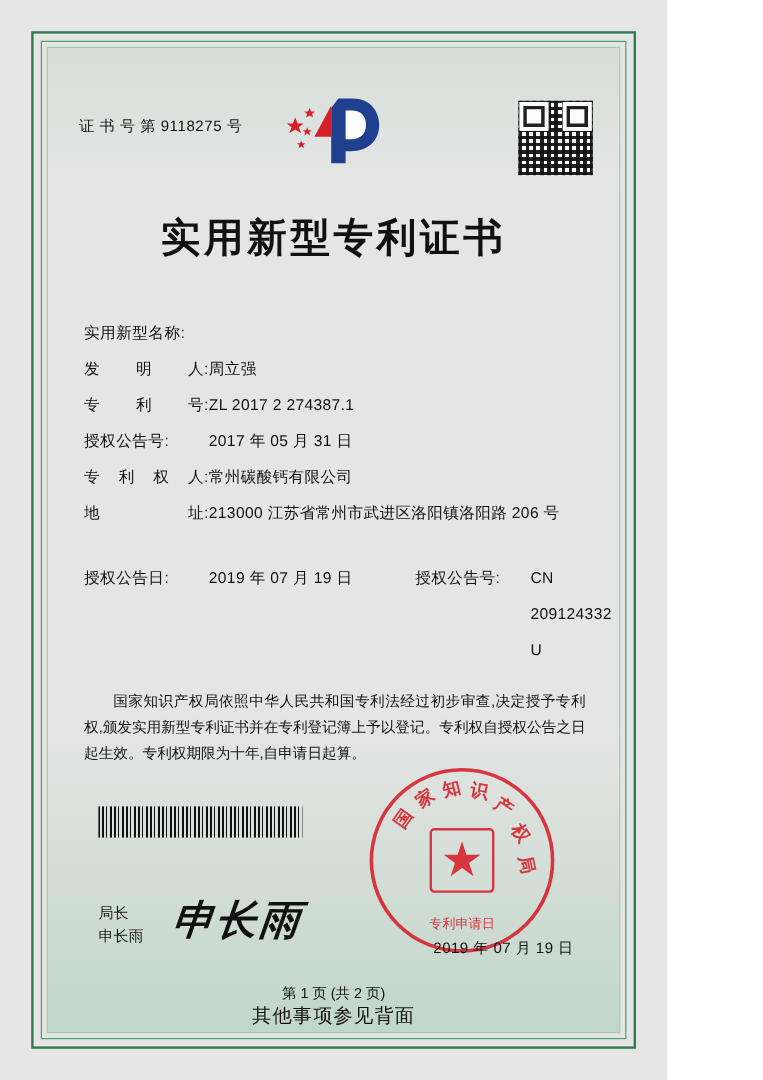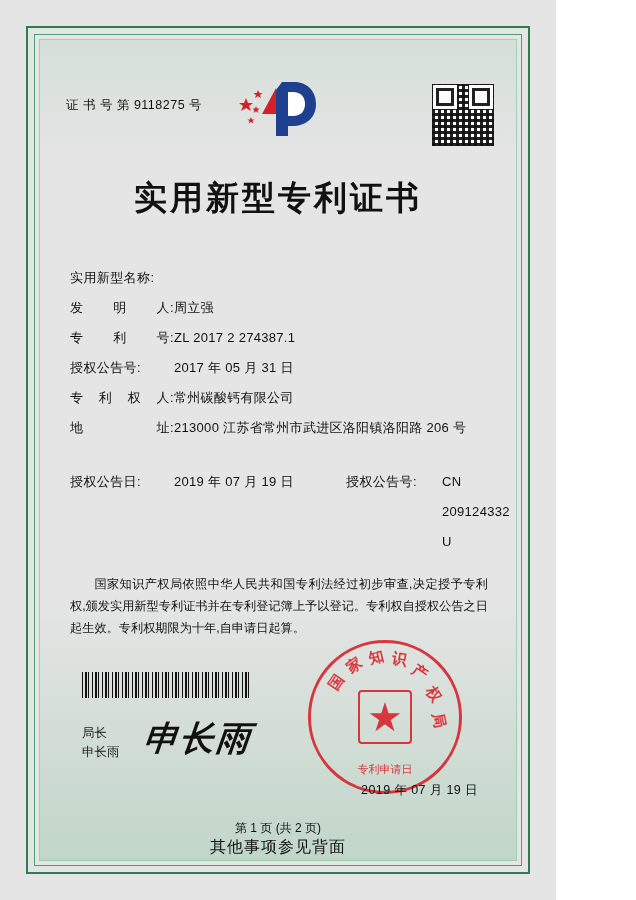--- a/index.html
+++ b/index.html
@@ -201,21 +201,21 @@
     background-image: repeating-linear-gradient(90deg,
       #111 0 1px, transparent 1px 3px,
       #111 3px 5px, transparent 5px 6px,
       #111 6px 7px, transparent 7px 10px);
   }
 
   
   .sign-area {
     position: absolute;
     left: 42px;
-    top: 676px;
+    top: 704px;
     width: 300px;
   }
   .sign-labels {
     font-size: 12.5px;
     line-height: 19px;
     float: left;
     margin-top: 8px;
   }
   .signature {
     font-family: "Liberation Serif", serif;

